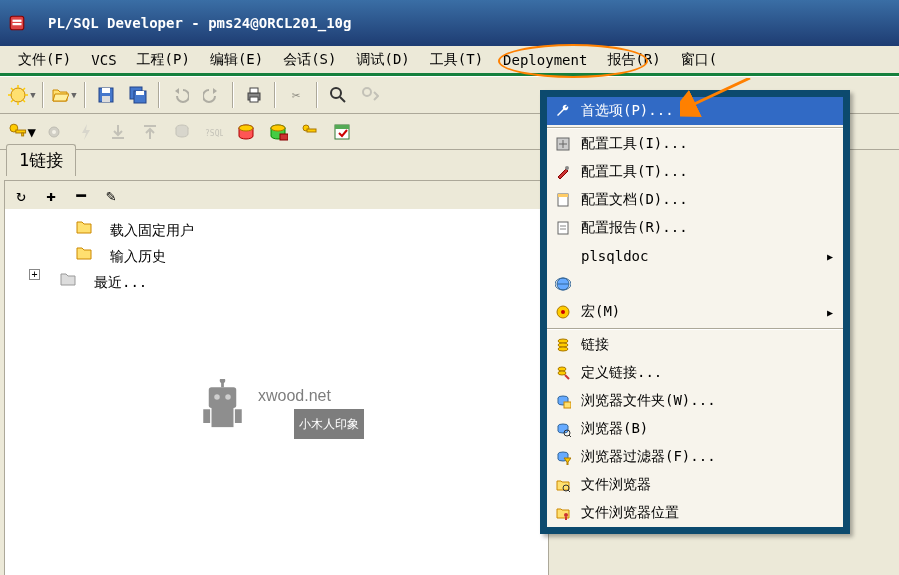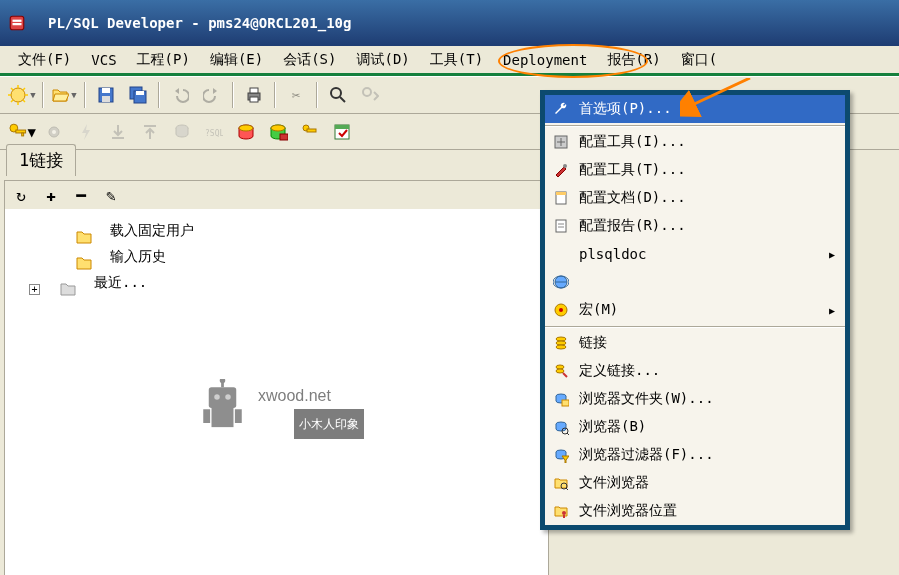--- a/index.html
+++ b/index.html
@@ -24,32 +24,32 @@
   .disabled { opacity: .4; }
 
   .tabs { background:#ECE9D8; height: 26px; display: flex; align-items: flex-end; padding-left: 6px; }
   .tab { background:#ECE9D8; border:1px solid #aca899; border-bottom:none; padding:4px 12px; font-size:17px; border-radius:3px 3px 0 0; }
 
   .content { display:flex; height: 415px; }
   .sidebar { width: 545px; background:#fff; border:1px solid #aca899; margin:4px; display:flex; flex-direction:column; }
   .tree-tools { padding:4px 6px; font-size:16px; display:flex; gap:10px; background:#ECE9D8; }
   .tree-tools .ttool { width:20px; height:20px; display:flex; align-items:center; justify-content:center; }
   .tree { padding:8px; font-size:14px; line-height:26px; overflow:auto; flex:1; position:relative; }
-  .tree-item { display:flex; align-items:flex-end; padding-left:30px; gap:18px; }
+  .tree-item { display:flex; align-items:flex-start; padding-left:30px; gap:18px; }
   .tree-item.l1 { padding-left:16px; }
   .tree-icon { width:16px; height:16px; }
   .expander { width:11px; height:11px; border:1px solid #888; display:inline-flex; align-items:center; justify-content:center; font-size:10px; line-height:1; background:#fff; color:#000; margin-right:2px; }
   .tree-spacer { width:15px; display:inline-block; }
 
   .watermark { position:absolute; left:190px; top:170px; display:flex; align-items:center; gap:8px; opacity:.95; }
   .robot svg { width:55px; height:55px; }
   .wm-text { font-size:16px; color:#777; font-family: Arial, sans-serif; }
   .wm-sub { background:#777; color:#fff; font-size:12px; padding:2px 5px; display:inline-block;margin-left:36px; }
 
-  .dropdown { position:absolute; left:540px; top:90px; width:310px; background:#F7F4EC; border:5px solid #0c4a6e; box-shadow: 3px 3px 4px rgba(0,0,0,.3); z-index:50; }
+  .dropdown { position:absolute; left:540px; top:90px; width:310px; background:#F7F4EC; border:7px solid #0c4a6e; box-shadow: 3px 3px 4px rgba(0,0,0,.3); z-index:50; }
   .dropdown .dd-item { height:28px; display:flex; align-items:center; padding:0 10px 0 6px; font-size:14px; gap:8px; }
   .dropdown .dd-item.selected { background:#316AC5; color:#fff; }
   .dropdown .dd-sep { height:5px; display:flex; align-items:center; }
   .dropdown .dd-sep div { flex:1; border-top:1px solid #aca899; border-bottom:1px solid #fff; }
   .dropdown .dd-icon { width:20px; height:20px; display:flex; align-items:center; justify-content:center; }
   .dropdown .dd-label { flex:1; }
   .dropdown .dd-arrow { font-size:10px; }
 
   .arrow-overlay { position:absolute; left:680px; top:78px; z-index:60; pointer-events:none; }
 </style>

